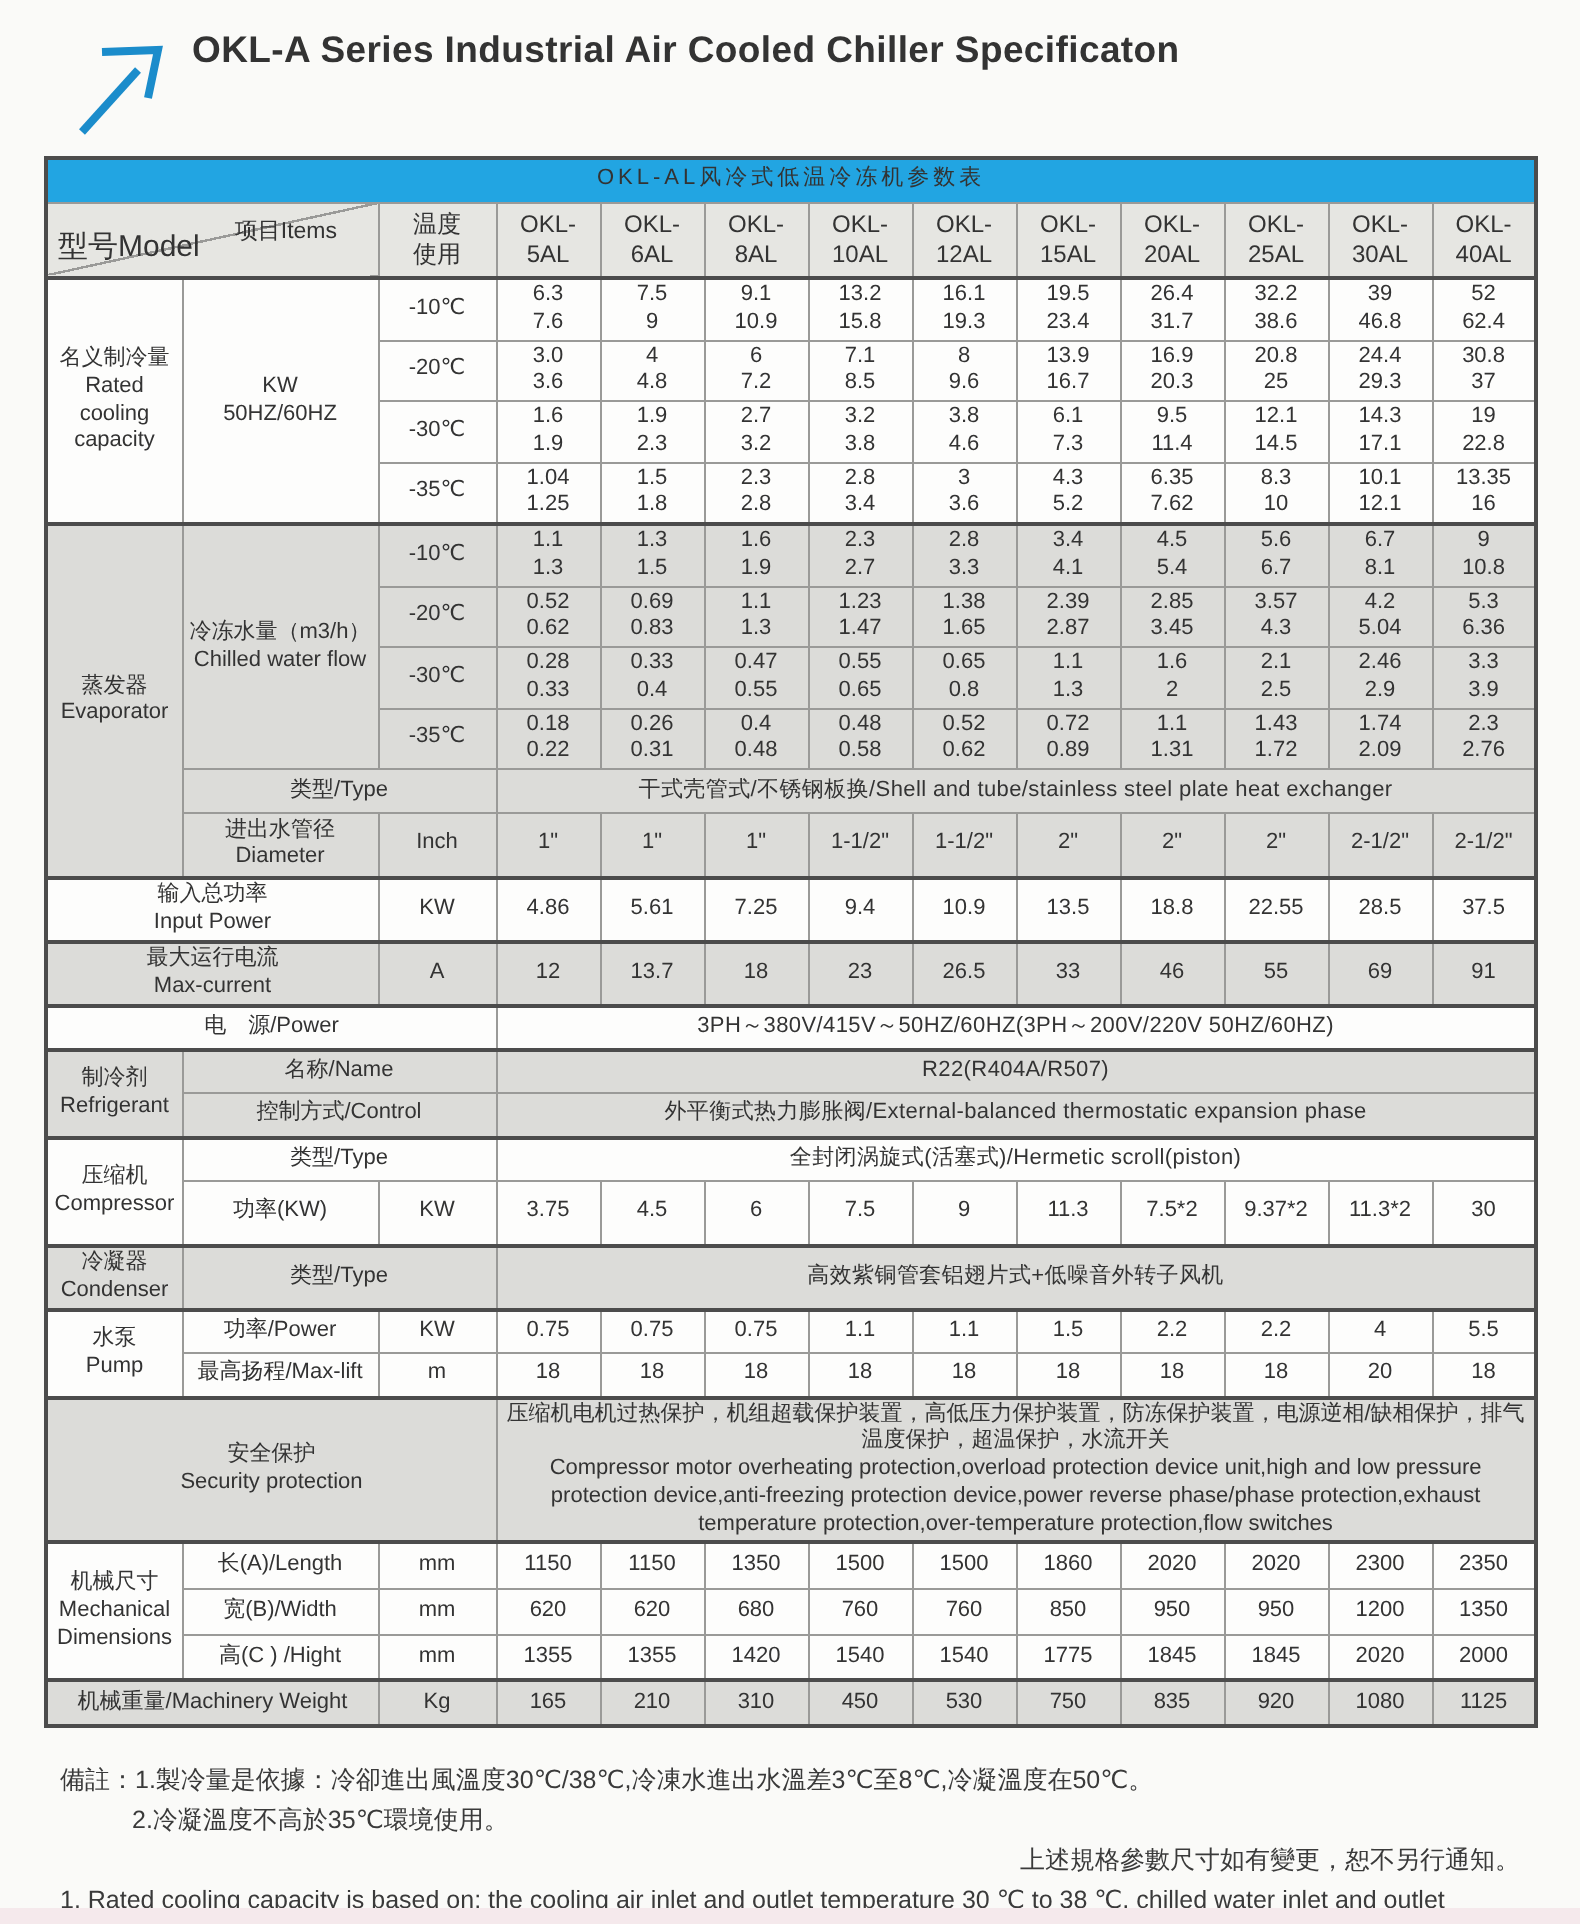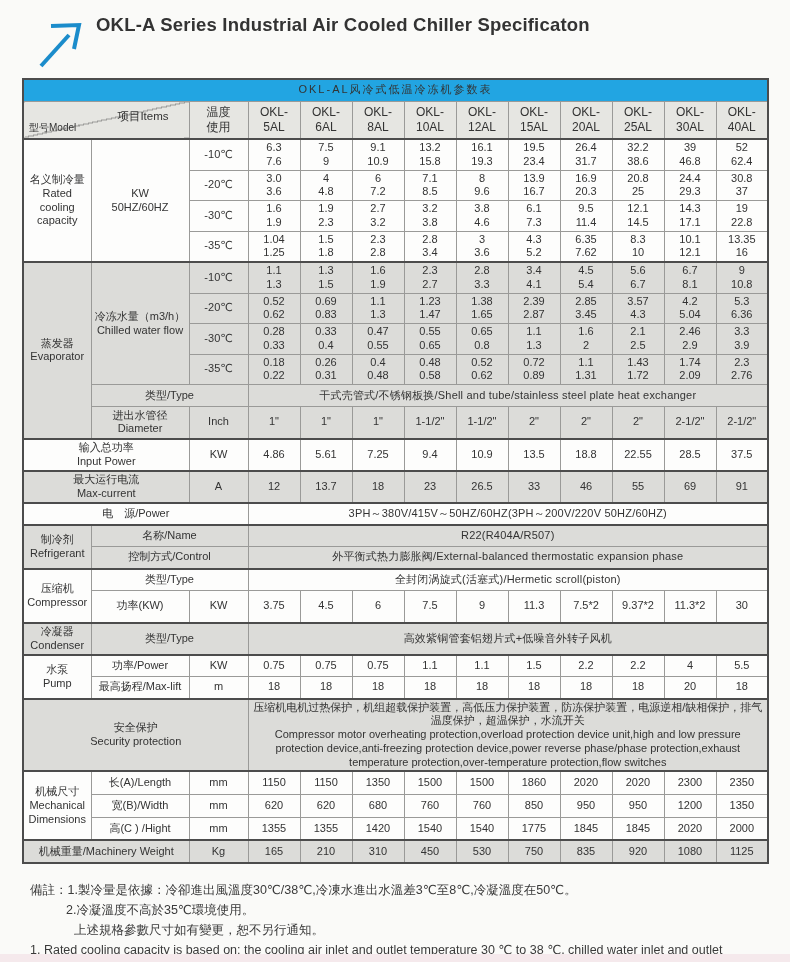--- a/index.html
+++ b/index.html
@@ -60,28 +60,28 @@
   .span-val{font-size:11.5px;letter-spacing:0.2px;}
   
   .corner{
     position:relative;padding:0;
     background-image:linear-gradient(to bottom right,
       transparent calc(50% - 0.6px),
       var(--border-light) calc(50% - 0.6px),
       var(--border-light) calc(50% + 0.6px),
       transparent calc(50% + 0.6px));
   }
-  .c-model{position:absolute;left:5px;bottom:4px;font-size:10px;}
+  .c-model{position:absolute;left:5px;bottom:4px;font-size:15px;}
   .c-items{position:absolute;right:20px;top:7px;font-size:11.5px;}
   .sec-text{text-align:left;padding:4px 7px;font-size:11px;line-height:1.42;}
   .sec-text .en{margin-top:0;}
   
   .notes{margin:16px 0 0 30px;font-size:12.5px;line-height:1.6;color:#3a3a3a;width:730px;}
   .note-indent1{padding-left:36px;}
-  .note-indent2{padding-left:44px;}
+  .note-indent2{padding-left:44px;text-align:right;}
   .footer-strip{position:absolute;left:0;bottom:0;width:790px;height:8px;background:var(--footer-pink);}
 </style>
 </head>
 <body>
 
 <div class="page-header">
   <svg class="logo" viewBox="0 0 48 54">
     <line x1="5" y1="50" x2="33" y2="19" stroke="#1b8ccb" stroke-width="4" fill="none"></line>
     <polyline points="15,10 43,9 38,33" stroke="#1b8ccb" stroke-width="4" fill="none" stroke-linejoin="miter"></polyline>
   </svg>

